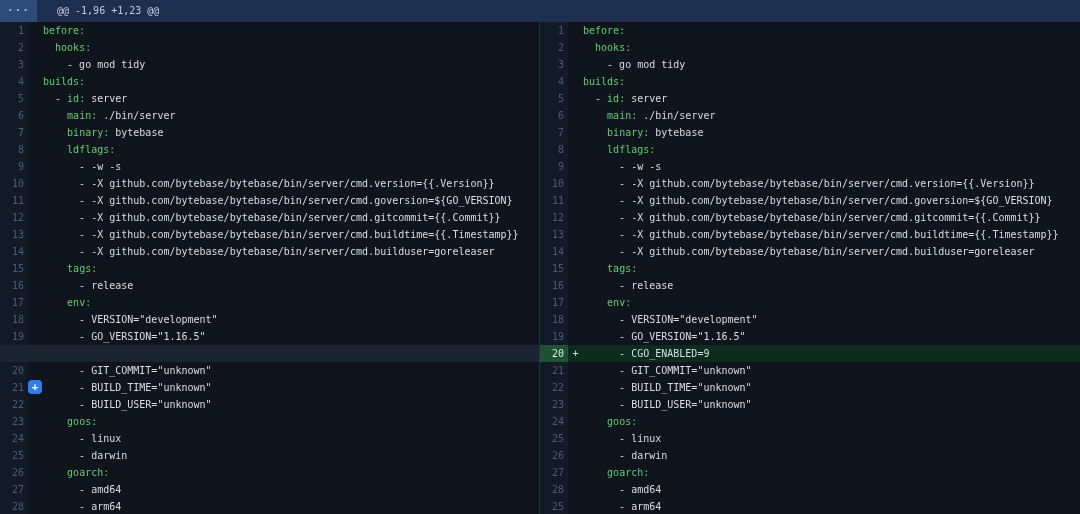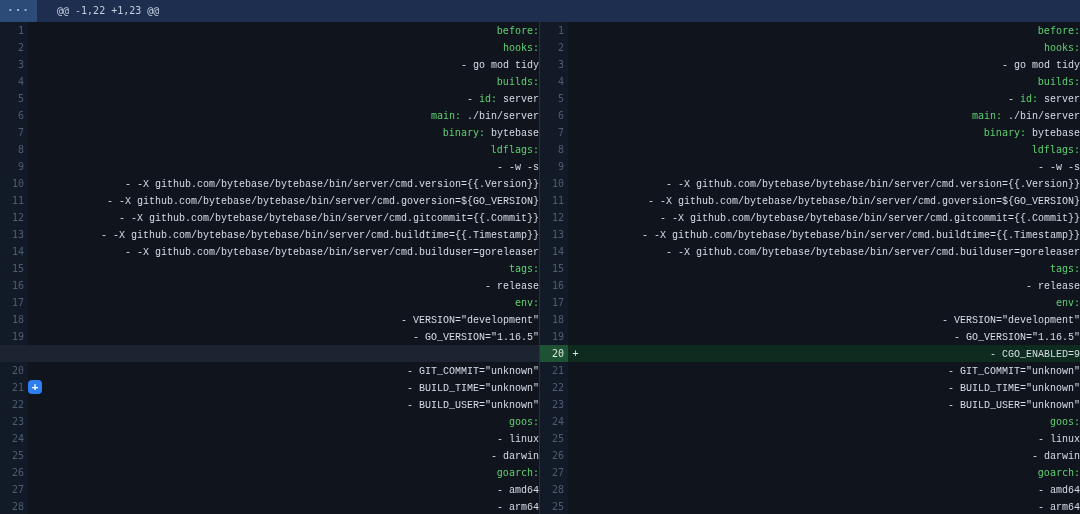--- a/index.html
+++ b/index.html
@@ -33,45 +33,44 @@
     color:var(--lineno-fg);font-size:10px;line-height:17px;
     background:var(--gutter-bg);
   }
   .marker{
     width:15px;flex:none;text-align:center;font-size:10px;line-height:17px;
     color:var(--added-fg);position:relative;
   }
   .code{
     flex:1;white-space:pre;font-size:10px;line-height:17px;color:var(--code-fg);
     overflow:hidden;
-    text-align:right;
   }
   .tok-k{color:var(--key-fg);}
-  .tok-p{color:var(--code-fg);font-family:Liberation Mono, monospace;}
+  .tok-p{color:var(--code-fg);}
   .row.gap{background:var(--gap-bg);}
   .row.added{background:var(--added-row-bg);}
   .row.added .gutter{background:var(--added-gutter-bg);color:var(--added-fg);}
   .row.added .code{color:var(--added-fg);}
   .add-btn{
     position:absolute;top:1px;left:0;width:14px;height:14px;border:none;padding:0;
     background:var(--add-button-bg);color:var(--add-button-fg);
     border-radius:4px;cursor:pointer;
     font-family:"DejaVu Sans Mono",monospace;font-size:11px;font-weight:bold;
     line-height:14px;text-align:center;display:block;
   }
 </style>
 </head>
 <body>
 
 <div class="app">
   <div class="hunk-header">
     <button class="expand-chip">
       <span>···</span>
     </button>
-    <span class="hunk-text">@@ -1,22 +1,23 @@</span>
+    <span class="hunk-text">@@ -1,96 +1,23 @@</span>
   </div>
   <div class="panes">
     <div class="pane left" id="pane-left">
         <div class="row">
           <span class="gutter">1</span>
           <span class="marker"></span>
           <span class="code"><span class="tok-k">before:</span></span>
         </div>
         <div class="row">
           <span class="gutter">2</span>

